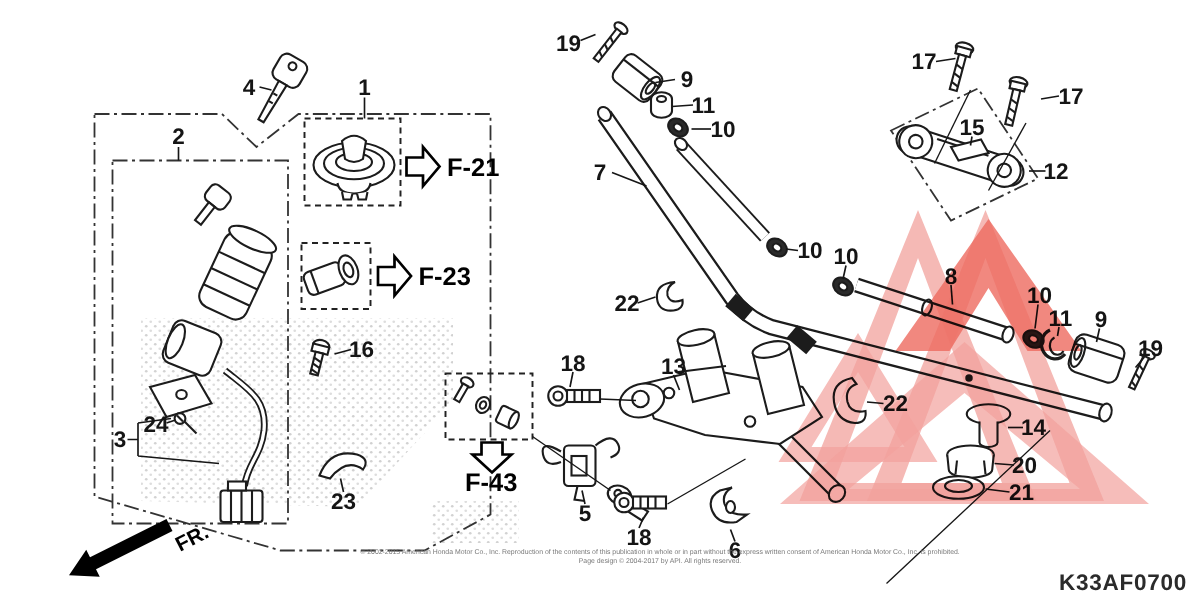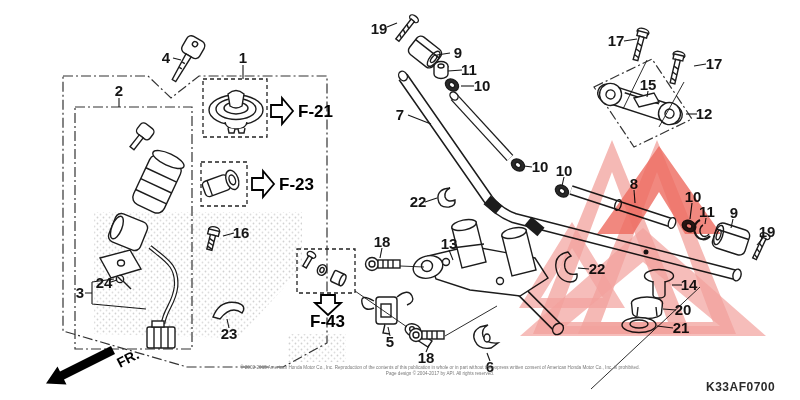--- a/index.html
+++ b/index.html
@@ -10,21 +10,21 @@
   .reftxt{font-family:"Liberation Sans",sans-serif;font-size:17px;font-weight:800;fill:#000;}
   #wm-tris{pointer-events:none;mix-blend-mode:multiply;}
   #wm-text{position:absolute;left:477px;top:306px;width:320px;pointer-events:none;
            mix-blend-mode:multiply;font-weight:800;font-size:42px;line-height:42px;
            letter-spacing:0px;white-space:nowrap;font-family:"Liberation Sans",sans-serif;}
   #wm-text .seg1{color:#eaa445;}
   #wm-text .seg2{color:#f29c94;}
   #wm-text .seg3{color:#9b9b9b;}
   #footer-copy{position:absolute;left:120px;top:365px;width:640px;text-align:center;
                font-size:4.6px;line-height:6px;color:#787878;}
-  #part-code{position:absolute;left:706px;top:380px;width:90px;font-size:12px;
+  #part-code{position:absolute;left:706px;top:380px;width:90px;font-size:15px;
              font-weight:600;letter-spacing:.5px;color:#2b2b2b;}
 </style>
 </head>
 <body>
 
 <div id="stage">
 
 <svg width="800" height="400" viewBox="0 0 800 400">
   <defs>
     <pattern id="stip" width="6" height="6" patternUnits="userSpaceOnUse">

